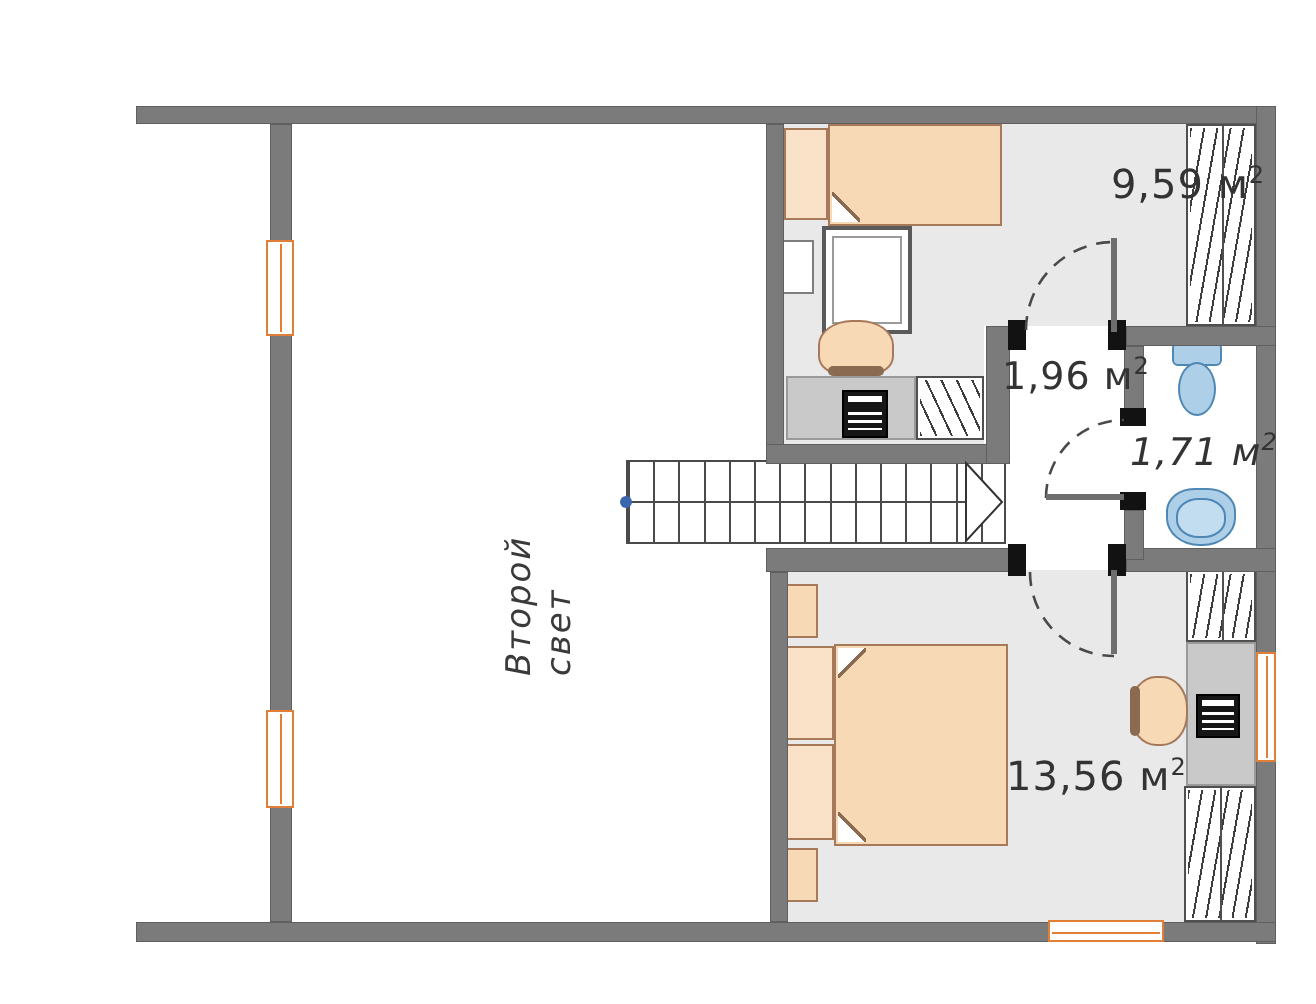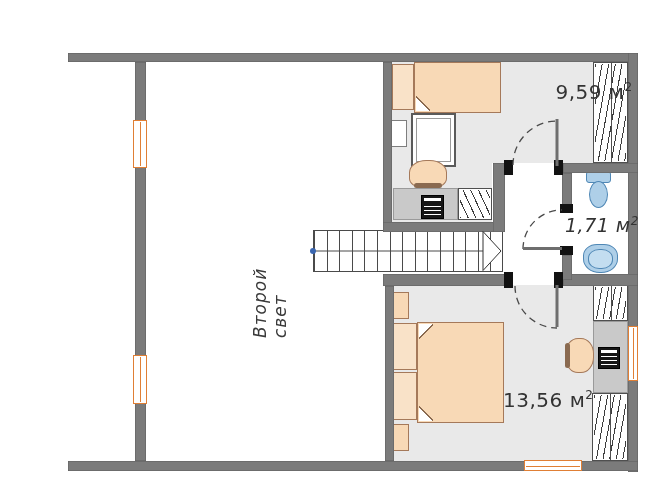--- a/index.html
+++ b/index.html
@@ -139,21 +139,24 @@
     <line x1="557" y1="119" x2="557" y2="166" stroke="#6e6e6e" stroke-width="3"></line>
     <path d="M515,286 A42,42 0 0 0 557,328" fill="none" stroke="#4a4a4a" stroke-width="1.3" stroke-dasharray="7 5"></path>
     <line x1="557" y1="285" x2="557" y2="327" stroke="#6e6e6e" stroke-width="3"></line>
     <path d="M523,249 A39,39 0 0 1 562,210" fill="none" stroke="#4a4a4a" stroke-width="1.3" stroke-dasharray="7 5"></path>
     <line x1="523" y1="248.5" x2="562" y2="248.5" stroke="#6e6e6e" stroke-width="3"></line>
   </svg>
 
   <div class="label" style="left:510px;top:80px;width:80px;margin-left:44px;">
     <span>9,59</span>&nbsp;<span>м</span><sup>2</sup>
   </div>
+  <div class="label" style="left:501px;top:176px;width:66px;font-size:19px;">
+    <span>1,96</span>&nbsp;<span>м</span><sup>2</sup>
+  </div>
   <div class="label" style="left:565px;top:214px;width:66px;font-size:19px;font-style:italic;">
     <span>1,71</span>&nbsp;<span>м</span><sup>2</sup>
   </div>
-  <div class="label" style="left:503px;top:376px;width:84px;margin-top:12px;">
+  <div class="label" style="left:503px;top:376px;width:84px;">
     <span>13,56</span>&nbsp;<span>м</span><sup>2</sup>
   </div>
   <div class="v-label" style="left:250px;top:228px;height:110px;">Второй свет</div>
 
 </div>
 
 </body></html>

